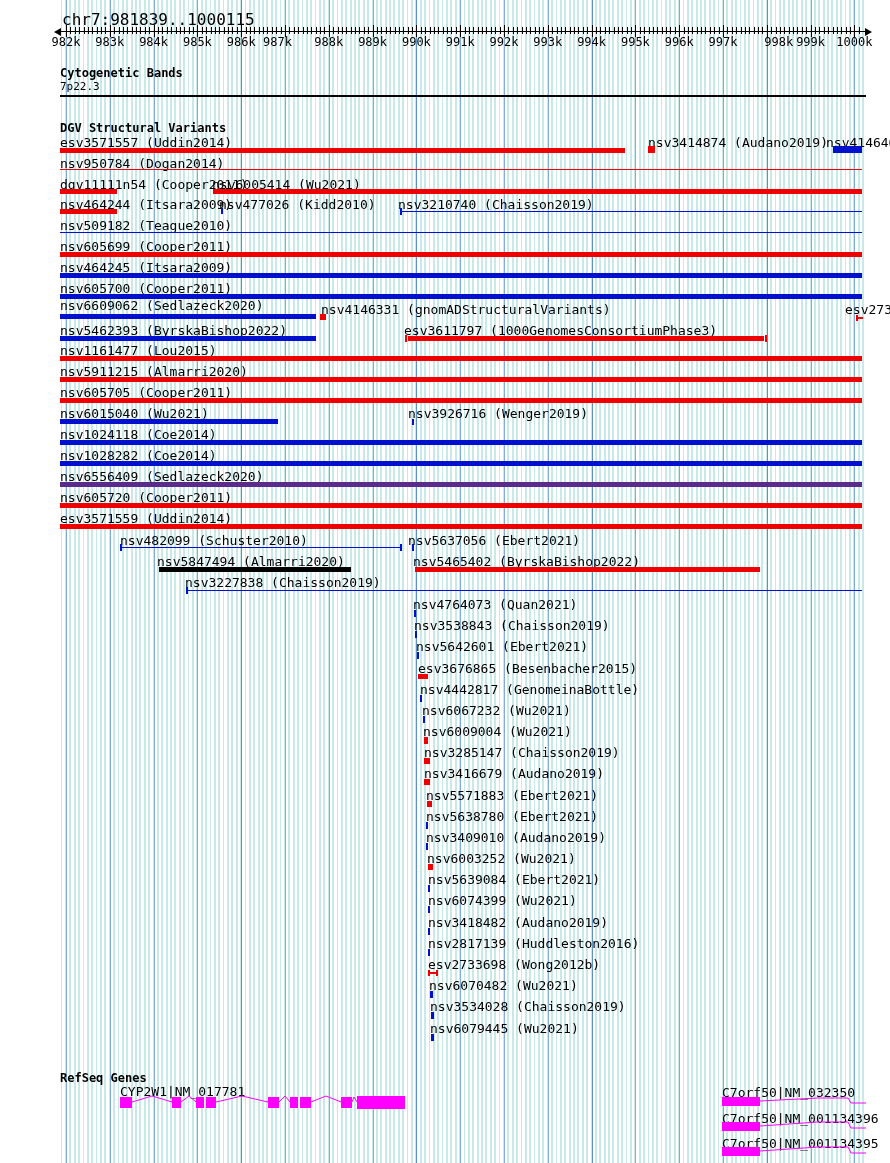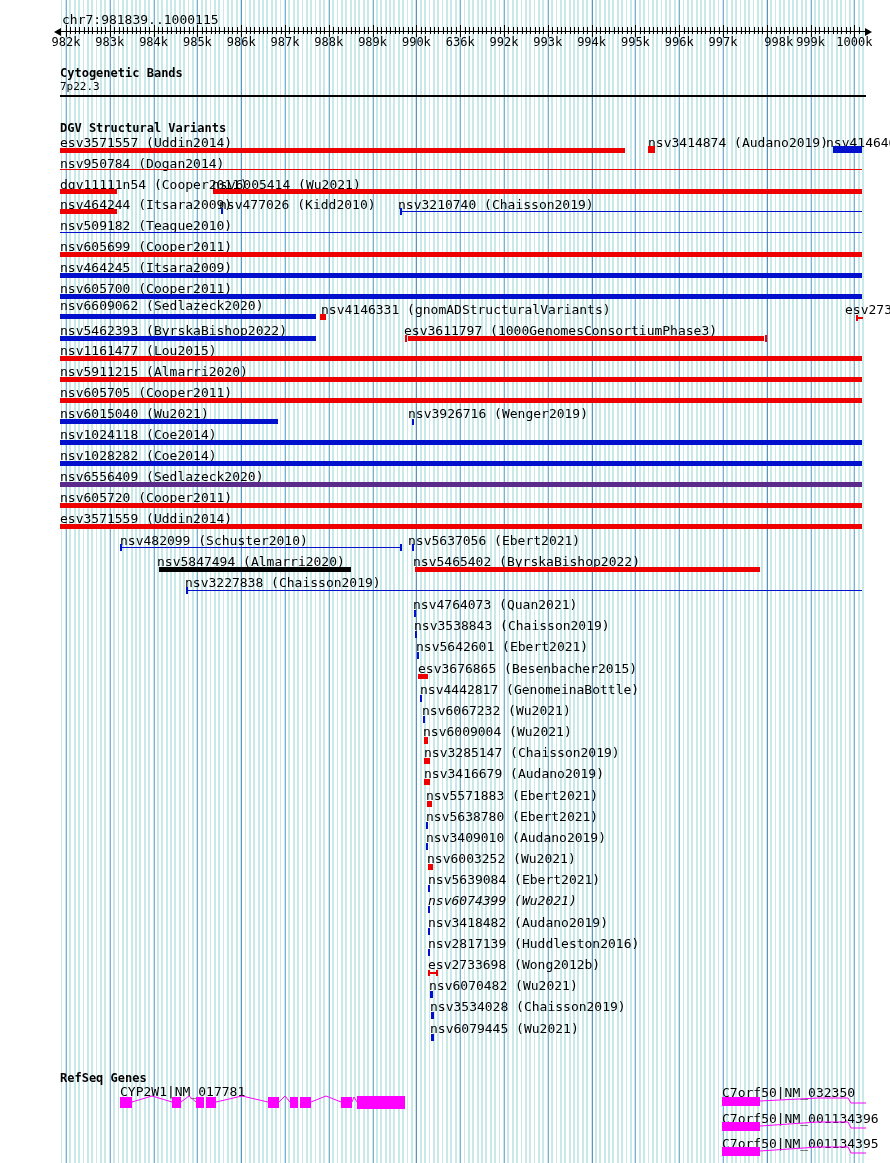--- a/index.html
+++ b/index.html
@@ -4,21 +4,21 @@
 <style>
   html,body{margin:0;padding:0;background:#fff;}
   .browser{position:relative;width:890px;height:1163px;background:#ffffff;overflow:hidden;
            font-family:"DejaVu Sans Mono",monospace;color:#000;}
   .plot-bg{position:absolute;left:60px;top:0;width:806px;height:1163px;
            background-image:repeating-linear-gradient(90deg,#c9e9e9 0px,#c9e9e9 1.8px,rgba(0,0,0,0) 1.8px,rgba(0,0,0,0) 4.38px);
            background-position:5px 0;}
   .gridline{position:absolute;top:0;width:1px;height:1163px;}
   .gridline.major{background:#7fafd7;}
   .gridline.strong{background:#5d92c6;}
-  .region-label{position:absolute;left:62px;top:14px;font-size:13px;line-height:12px;white-space:pre;}
+  .region-label{position:absolute;left:62px;top:14px;font-size:16px;line-height:12px;white-space:pre;}
   .ruler-line{position:absolute;top:31px;height:1px;background:#000;}
   .ruler-tick-label{position:absolute;top:36px;width:44px;text-align:center;font-size:12px;line-height:12px;white-space:pre;}
   .arrow{position:absolute;top:28px;width:0;height:0;border-top:4px solid transparent;border-bottom:4px solid transparent;}
   .arrow.left{border-right:7px solid #000;}
   .arrow.right{border-left:7px solid #000;}
   .section-title{position:absolute;font-weight:bold;font-size:12px;line-height:13px;white-space:pre;}
   .cyto-title{left:60px;top:67px;}
   .band-label{position:absolute;left:60px;top:81px;font-size:11px;line-height:12px;white-space:pre;}
   .cyto-line{position:absolute;left:60px;top:95px;width:806px;height:2px;background:#000;}
   .dgv-title{left:60px;top:122px;}
@@ -244,29 +244,29 @@
       <div class="ruler-tick-label" style="position: absolute; left: 44px;">982k</div>
       <div style="position: absolute; left: 109.8px; top: 25px; width: 1px; height: 12px; background: rgb(0, 0, 0);"></div>
       <div class="ruler-tick-label" style="position: absolute; left: 87.8px;">983k</div>
       <div style="position: absolute; left: 153.6px; top: 25px; width: 1px; height: 12px; background: rgb(0, 0, 0);"></div>
       <div class="ruler-tick-label" style="position: absolute; left: 131.6px;">984k</div>
       <div style="position: absolute; left: 197.4px; top: 25px; width: 1px; height: 12px; background: rgb(0, 0, 0);"></div>
       <div class="ruler-tick-label" style="position: absolute; left: 175.4px;">985k</div>
       <div style="position: absolute; left: 241.2px; top: 25px; width: 1px; height: 12px; background: rgb(0, 0, 0);"></div>
       <div class="ruler-tick-label" style="position: absolute; left: 219.2px;">986k</div>
       <div style="position: absolute; left: 285px; top: 25px; width: 1px; height: 12px; background: rgb(0, 0, 0);"></div>
-      <div class="ruler-tick-label" style="position: absolute; left: 263px;">987k</div>
+      <div class="ruler-tick-label" style="position: absolute; left: 248px; text-align: right;">987k</div>
       <div style="position: absolute; left: 328.8px; top: 25px; width: 1px; height: 12px; background: rgb(0, 0, 0);"></div>
       <div class="ruler-tick-label" style="position: absolute; left: 306.8px;">988k</div>
       <div style="position: absolute; left: 372.6px; top: 25px; width: 1px; height: 12px; background: rgb(0, 0, 0);"></div>
       <div class="ruler-tick-label" style="position: absolute; left: 350.6px;">989k</div>
       <div style="position: absolute; left: 416.4px; top: 25px; width: 1px; height: 12px; background: rgb(0, 0, 0);"></div>
       <div class="ruler-tick-label" style="position: absolute; left: 394.4px;">990k</div>
       <div style="position: absolute; left: 460.2px; top: 25px; width: 1px; height: 12px; background: rgb(0, 0, 0);"></div>
-      <div class="ruler-tick-label" style="position: absolute; left: 438.2px;">636k</div>
+      <div class="ruler-tick-label" style="position: absolute; left: 438.2px;">991k</div>
       <div style="position: absolute; left: 504px; top: 25px; width: 1px; height: 12px; background: rgb(0, 0, 0);"></div>
       <div class="ruler-tick-label" style="position: absolute; left: 482px;">992k</div>
       <div style="position: absolute; left: 547.8px; top: 25px; width: 1px; height: 12px; background: rgb(0, 0, 0);"></div>
       <div class="ruler-tick-label" style="position: absolute; left: 525.8px;">993k</div>
       <div style="position: absolute; left: 591.6px; top: 25px; width: 1px; height: 12px; background: rgb(0, 0, 0);"></div>
       <div class="ruler-tick-label" style="position: absolute; left: 569.6px;">994k</div>
       <div style="position: absolute; left: 635.4px; top: 25px; width: 1px; height: 12px; background: rgb(0, 0, 0);"></div>
       <div class="ruler-tick-label" style="position: absolute; left: 613.4px;">995k</div>
       <div style="position: absolute; left: 679.2px; top: 25px; width: 1px; height: 12px; background: rgb(0, 0, 0);"></div>
       <div class="ruler-tick-label" style="position: absolute; left: 657.2px;">996k</div>
@@ -379,21 +379,21 @@
       <div class="feat-label" style="position: absolute; left: 426px; top: 789px;">nsv5571883 (Ebert2021)</div>
       <div style="position: absolute; left: 427px; top: 801px; width: 5px; height: 6px; background: rgb(238, 0, 0);"></div>
       <div class="feat-label" style="position: absolute; left: 426px; top: 810px;">nsv5638780 (Ebert2021)</div>
       <div style="position: absolute; left: 426px; top: 822px; width: 2px; height: 7px; background: rgb(0, 16, 204);"></div>
       <div class="feat-label" style="position: absolute; left: 426px; top: 831px;">nsv3409010 (Audano2019)</div>
       <div style="position: absolute; left: 426px; top: 843px; width: 2px; height: 7px; background: rgb(0, 16, 204);"></div>
       <div class="feat-label" style="position: absolute; left: 427px; top: 852px;">nsv6003252 (Wu2021)</div>
       <div style="position: absolute; left: 428px; top: 864px; width: 5px; height: 6px; background: rgb(238, 0, 0);"></div>
       <div class="feat-label" style="position: absolute; left: 428px; top: 873px;">nsv5639084 (Ebert2021)</div>
       <div style="position: absolute; left: 428px; top: 885px; width: 2px; height: 7px; background: rgb(0, 16, 204);"></div>
-      <div class="feat-label" style="position: absolute; left: 428px; top: 894px; font-style: italic;">nsv6074399 (Wu2021)</div>
+      <div class="feat-label" style="position: absolute; left: 428px; top: 894px;">nsv6074399 (Wu2021)</div>
       <div style="position: absolute; left: 428px; top: 906px; width: 2px; height: 7px; background: rgb(0, 16, 204);"></div>
       <div class="feat-label" style="position: absolute; left: 428px; top: 916px;">nsv3418482 (Audano2019)</div>
       <div style="position: absolute; left: 428px; top: 928px; width: 2px; height: 7px; background: rgb(0, 16, 204);"></div>
       <div class="feat-label" style="position: absolute; left: 428px; top: 937px;">nsv2817139 (Huddleston2016)</div>
       <div style="position: absolute; left: 428px; top: 949px; width: 2px; height: 7px; background: rgb(0, 16, 204);"></div>
       <div class="feat-label" style="position: absolute; left: 428px; top: 958px;">esv2733698 (Wong2012b)</div>
       <div style="position: absolute; left: 428px; top: 972px; width: 10px; height: 2px; background: rgb(238, 0, 0);"></div>
       <div style="position: absolute; left: 428px; top: 970px; width: 2px; height: 6px; background: rgb(238, 0, 0);"></div>
       <div style="position: absolute; left: 436px; top: 970px; width: 2px; height: 6px; background: rgb(238, 0, 0);"></div>
       <div class="feat-label" style="position: absolute; left: 429px; top: 979px;">nsv6070482 (Wu2021)</div>

